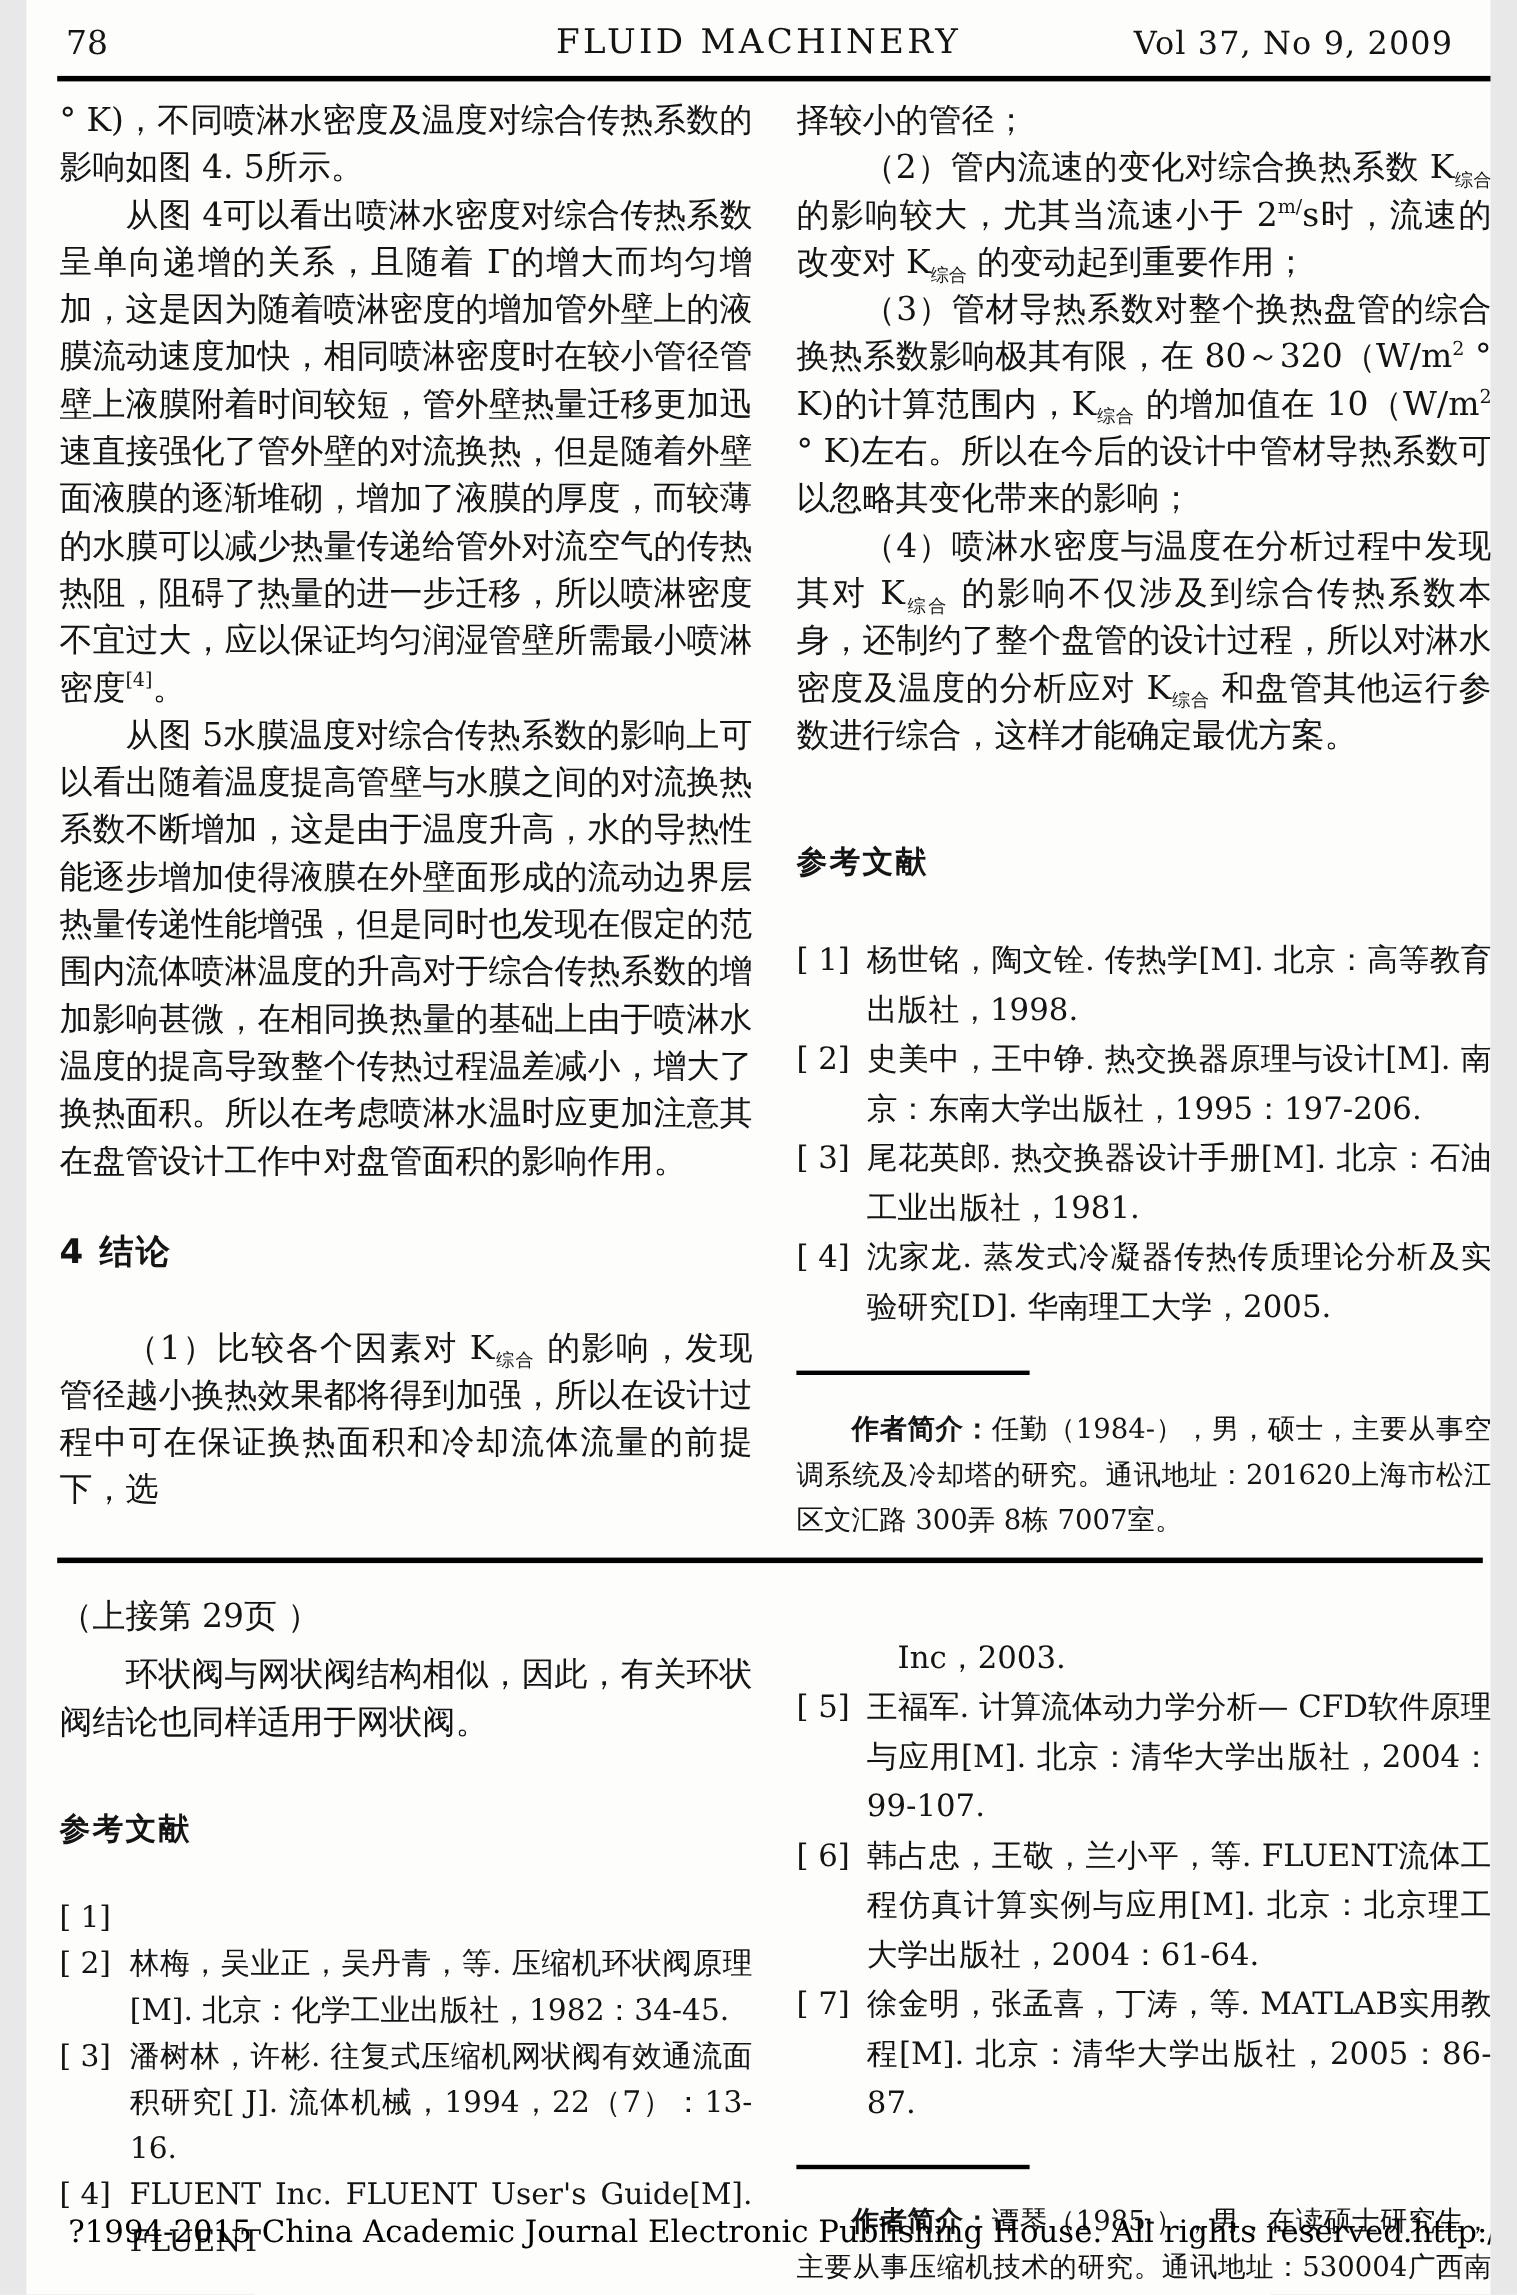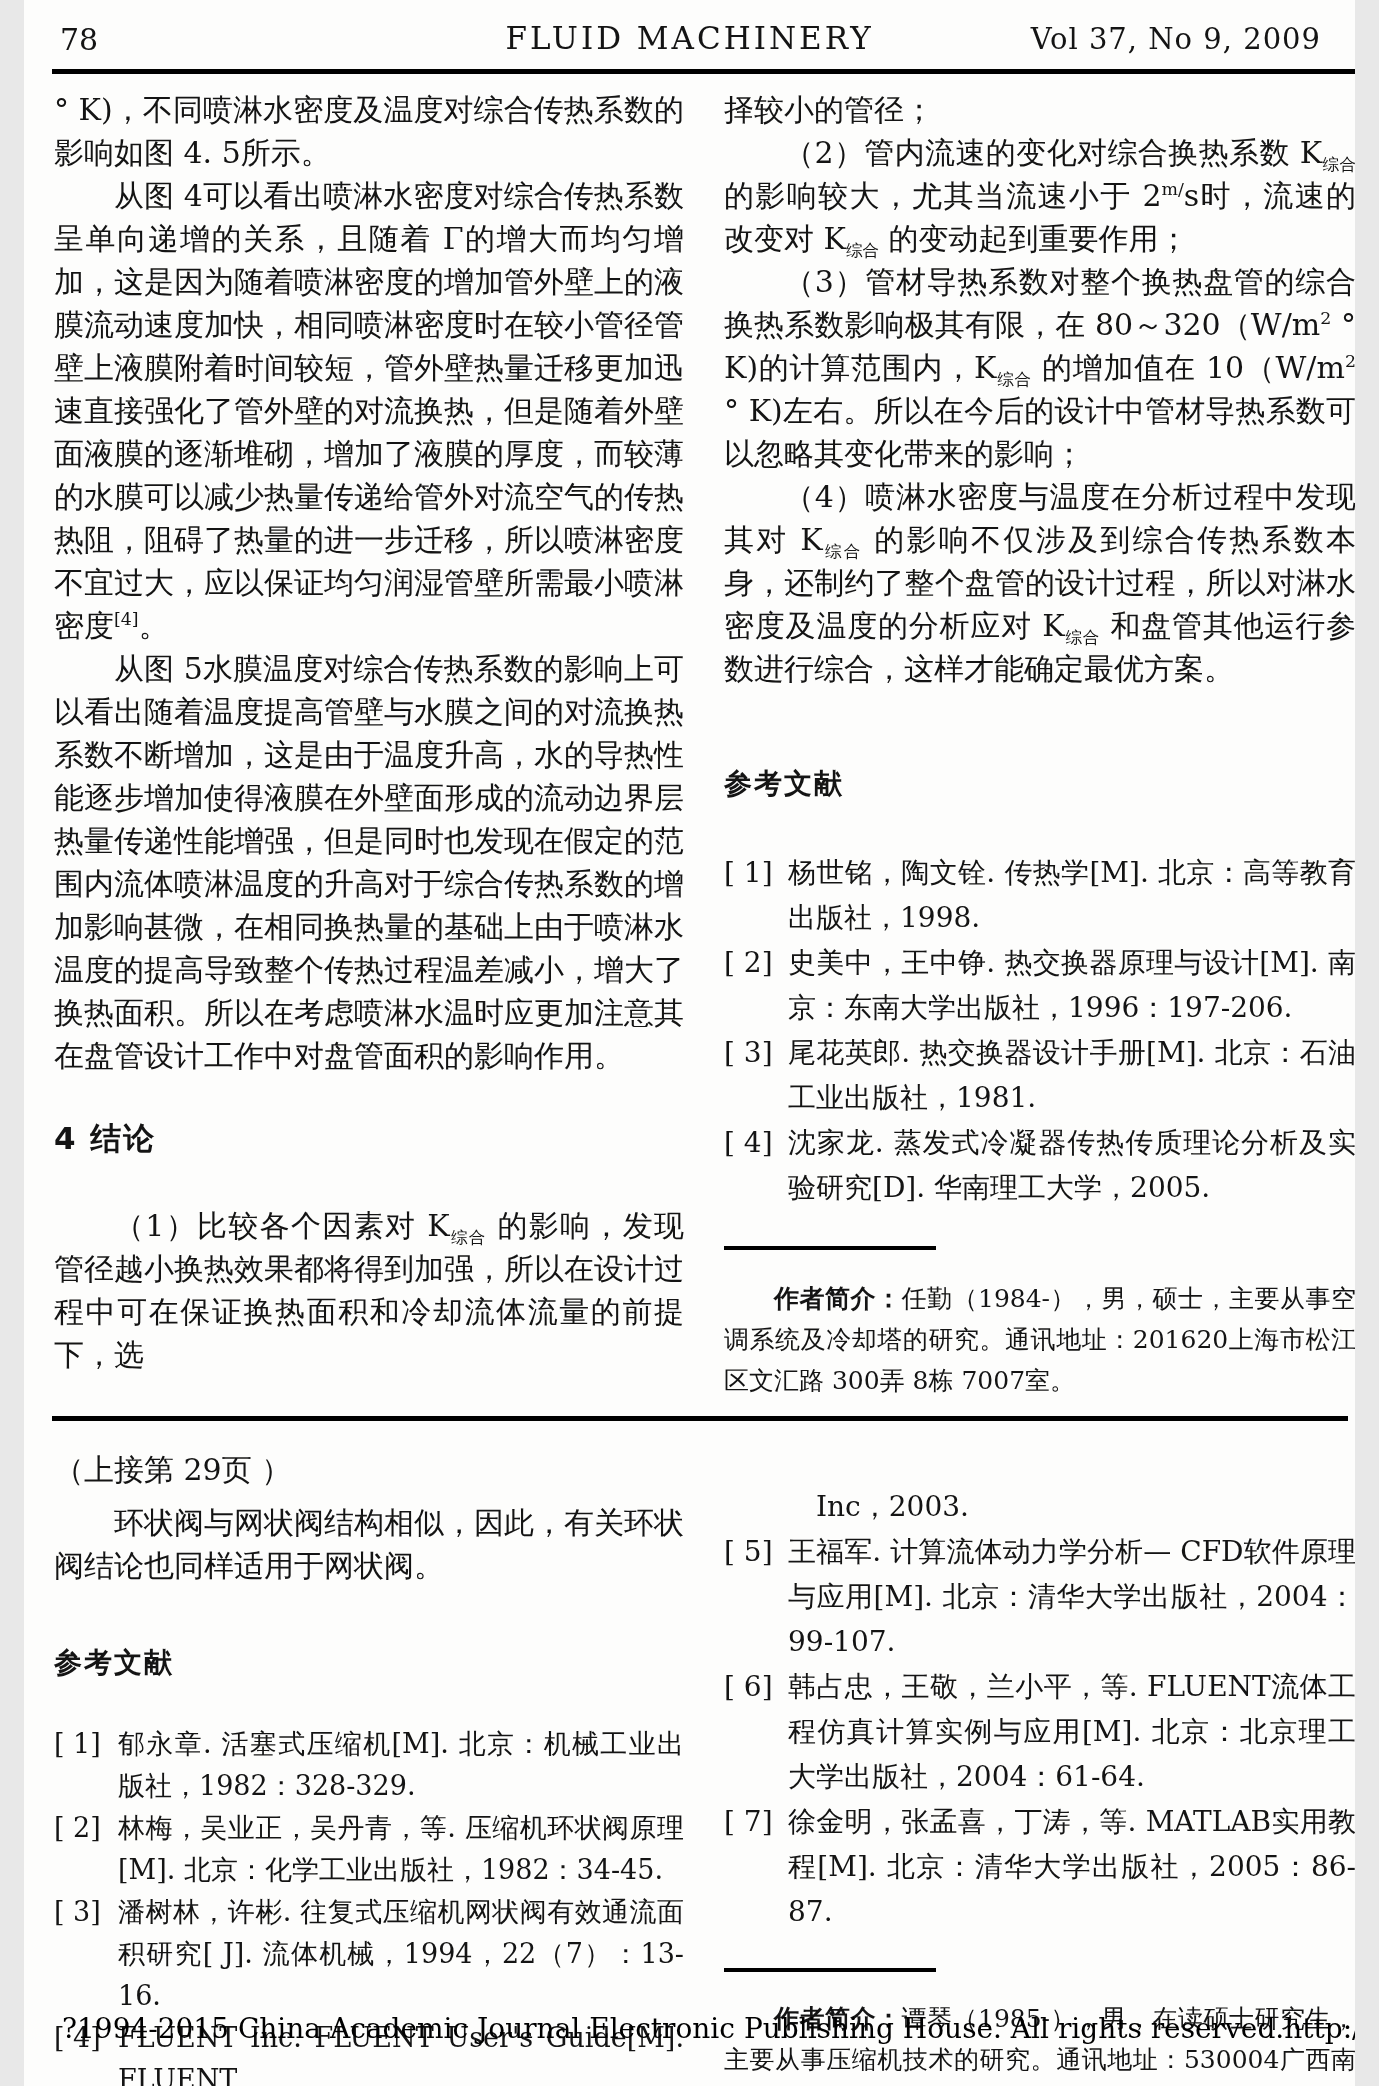--- a/index.html
+++ b/index.html
@@ -94,21 +94,21 @@
       <p class="indent">（4）喷淋水密度与温度在分析过程中发现其对 K<sub>综合</sub> 的影响不仅涉及到综合传热系数本身，还制约了整个盘管的设计过程，所以对淋水密度及温度的分析应对 K<sub>综合</sub> 和盘管其他运行参数进行综合，这样才能确定最优方案。</p>
     </div>
     <div class="refs-heading r1-refs-heading">参考文献</div>
     <div class="refs">
       <div class="ref">
         <span class="ref-label">[ 1]</span>
         <span class="ref-text">杨世铭，陶文铨. 传热学[M]. 北京：高等教育出版社，1998.</span>
       </div>
       <div class="ref">
         <span class="ref-label">[ 2]</span>
-        <span class="ref-text">史美中，王中铮. 热交换器原理与设计[M]. 南京：东南大学出版社，1996：197-206.</span>
+        <span class="ref-text">史美中，王中铮. 热交换器原理与设计[M]. 南京：东南大学出版社，1995：197-206.</span>
       </div>
       <div class="ref">
         <span class="ref-label">[ 3]</span>
         <span class="ref-text">尾花英郎. 热交换器设计手册[M]. 北京：石油工业出版社，1981.</span>
       </div>
       <div class="ref">
         <span class="ref-label">[ 4]</span>
         <span class="ref-text">沈家龙. 蒸发式冷凝器传热传质理论分析及实验研究[D]. 华南理工大学，2005.</span>
       </div>
     </div>
@@ -118,21 +118,20 @@
 
   <div class="section-divider"></div>
 
   <div class="col col-l2">
     <p class="continuation-note">（上接第 29页 ）</p>
     <p class="indent body-text a2-para">环状阀与网状阀结构相似，因此，有关环状阀结论也同样适用于网状阀。</p>
     <div class="refs-heading l2-refs-heading">参考文献</div>
     <div class="refs refs-tight">
       <div class="ref">
         <span class="ref-label">[ 1]</span>
-        <span class="ref-text">郁永章. 活塞式压缩机[M]. 北京：机械工业出版社，1982：328-329.</span>
       </div>
       <div class="ref">
         <span class="ref-label">[ 2]</span>
         <span class="ref-text">林梅，吴业正，吴丹青，等. 压缩机环状阀原理[M]. 北京：化学工业出版社，1982：34-45.</span>
       </div>
       <div class="ref">
         <span class="ref-label">[ 3]</span>
         <span class="ref-text">潘树林，许彬. 往复式压缩机网状阀有效通流面积研究[ J]. 流体机械，1994，22（7）：13-16.</span>
       </div>
       <div class="ref">

